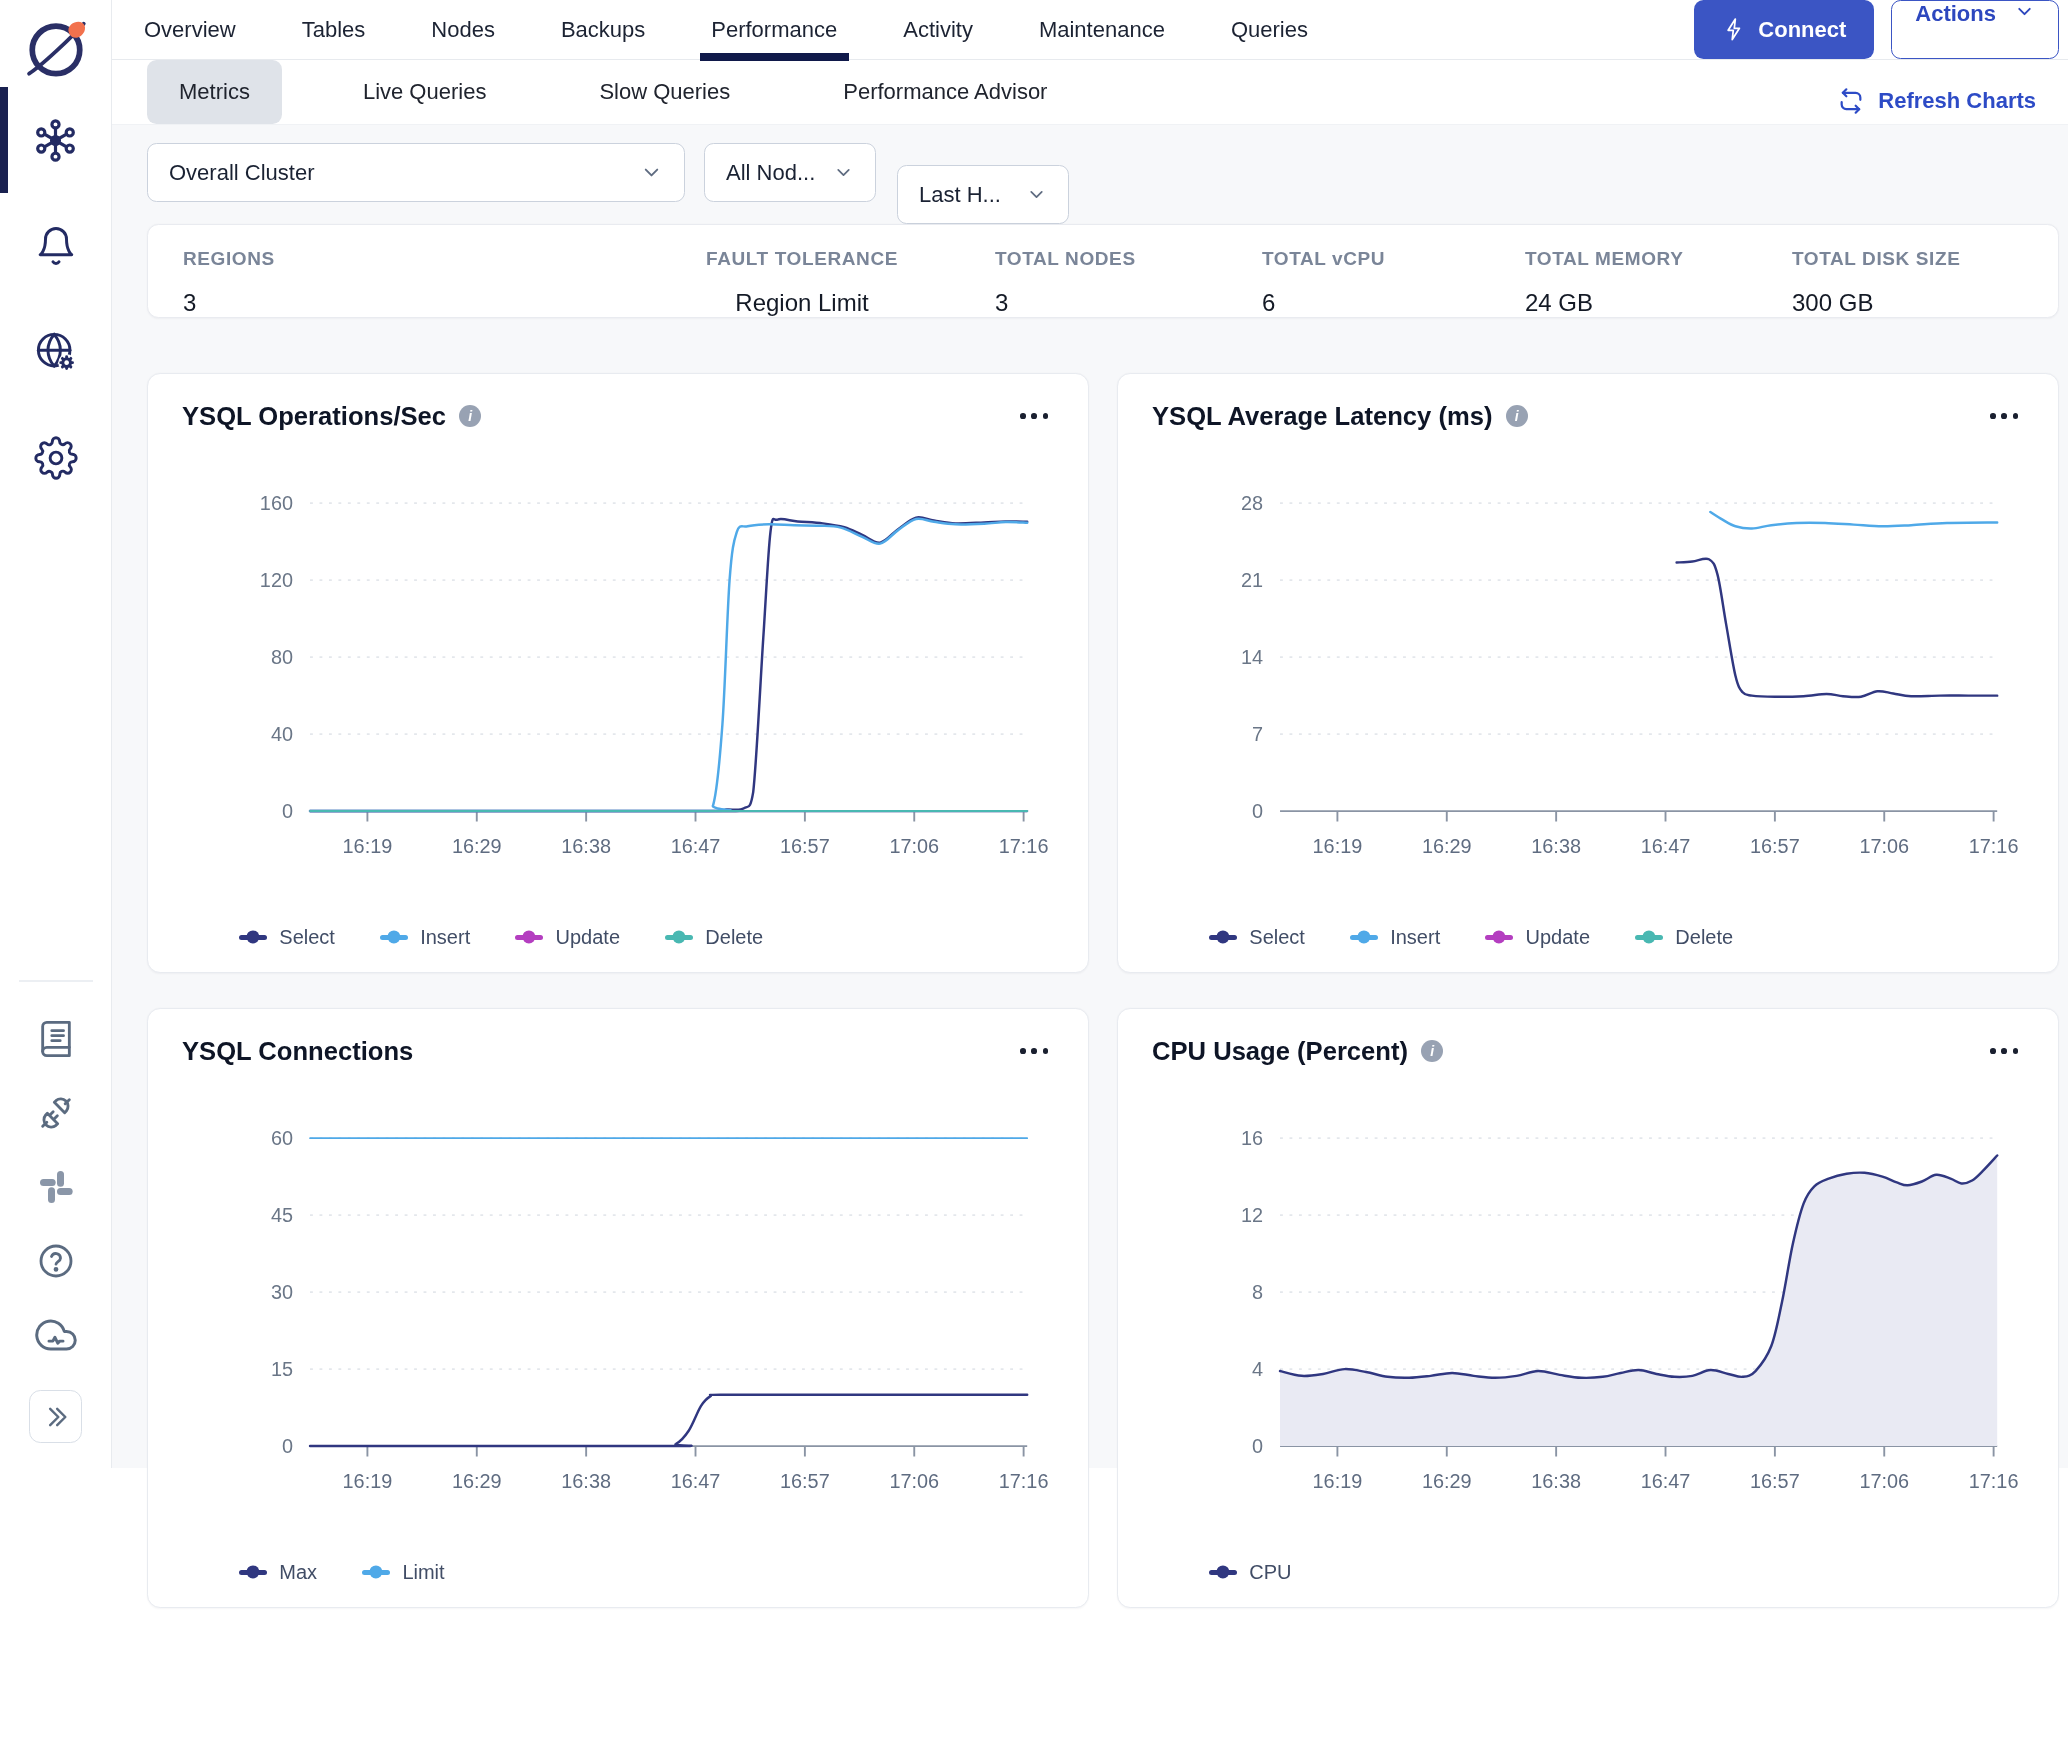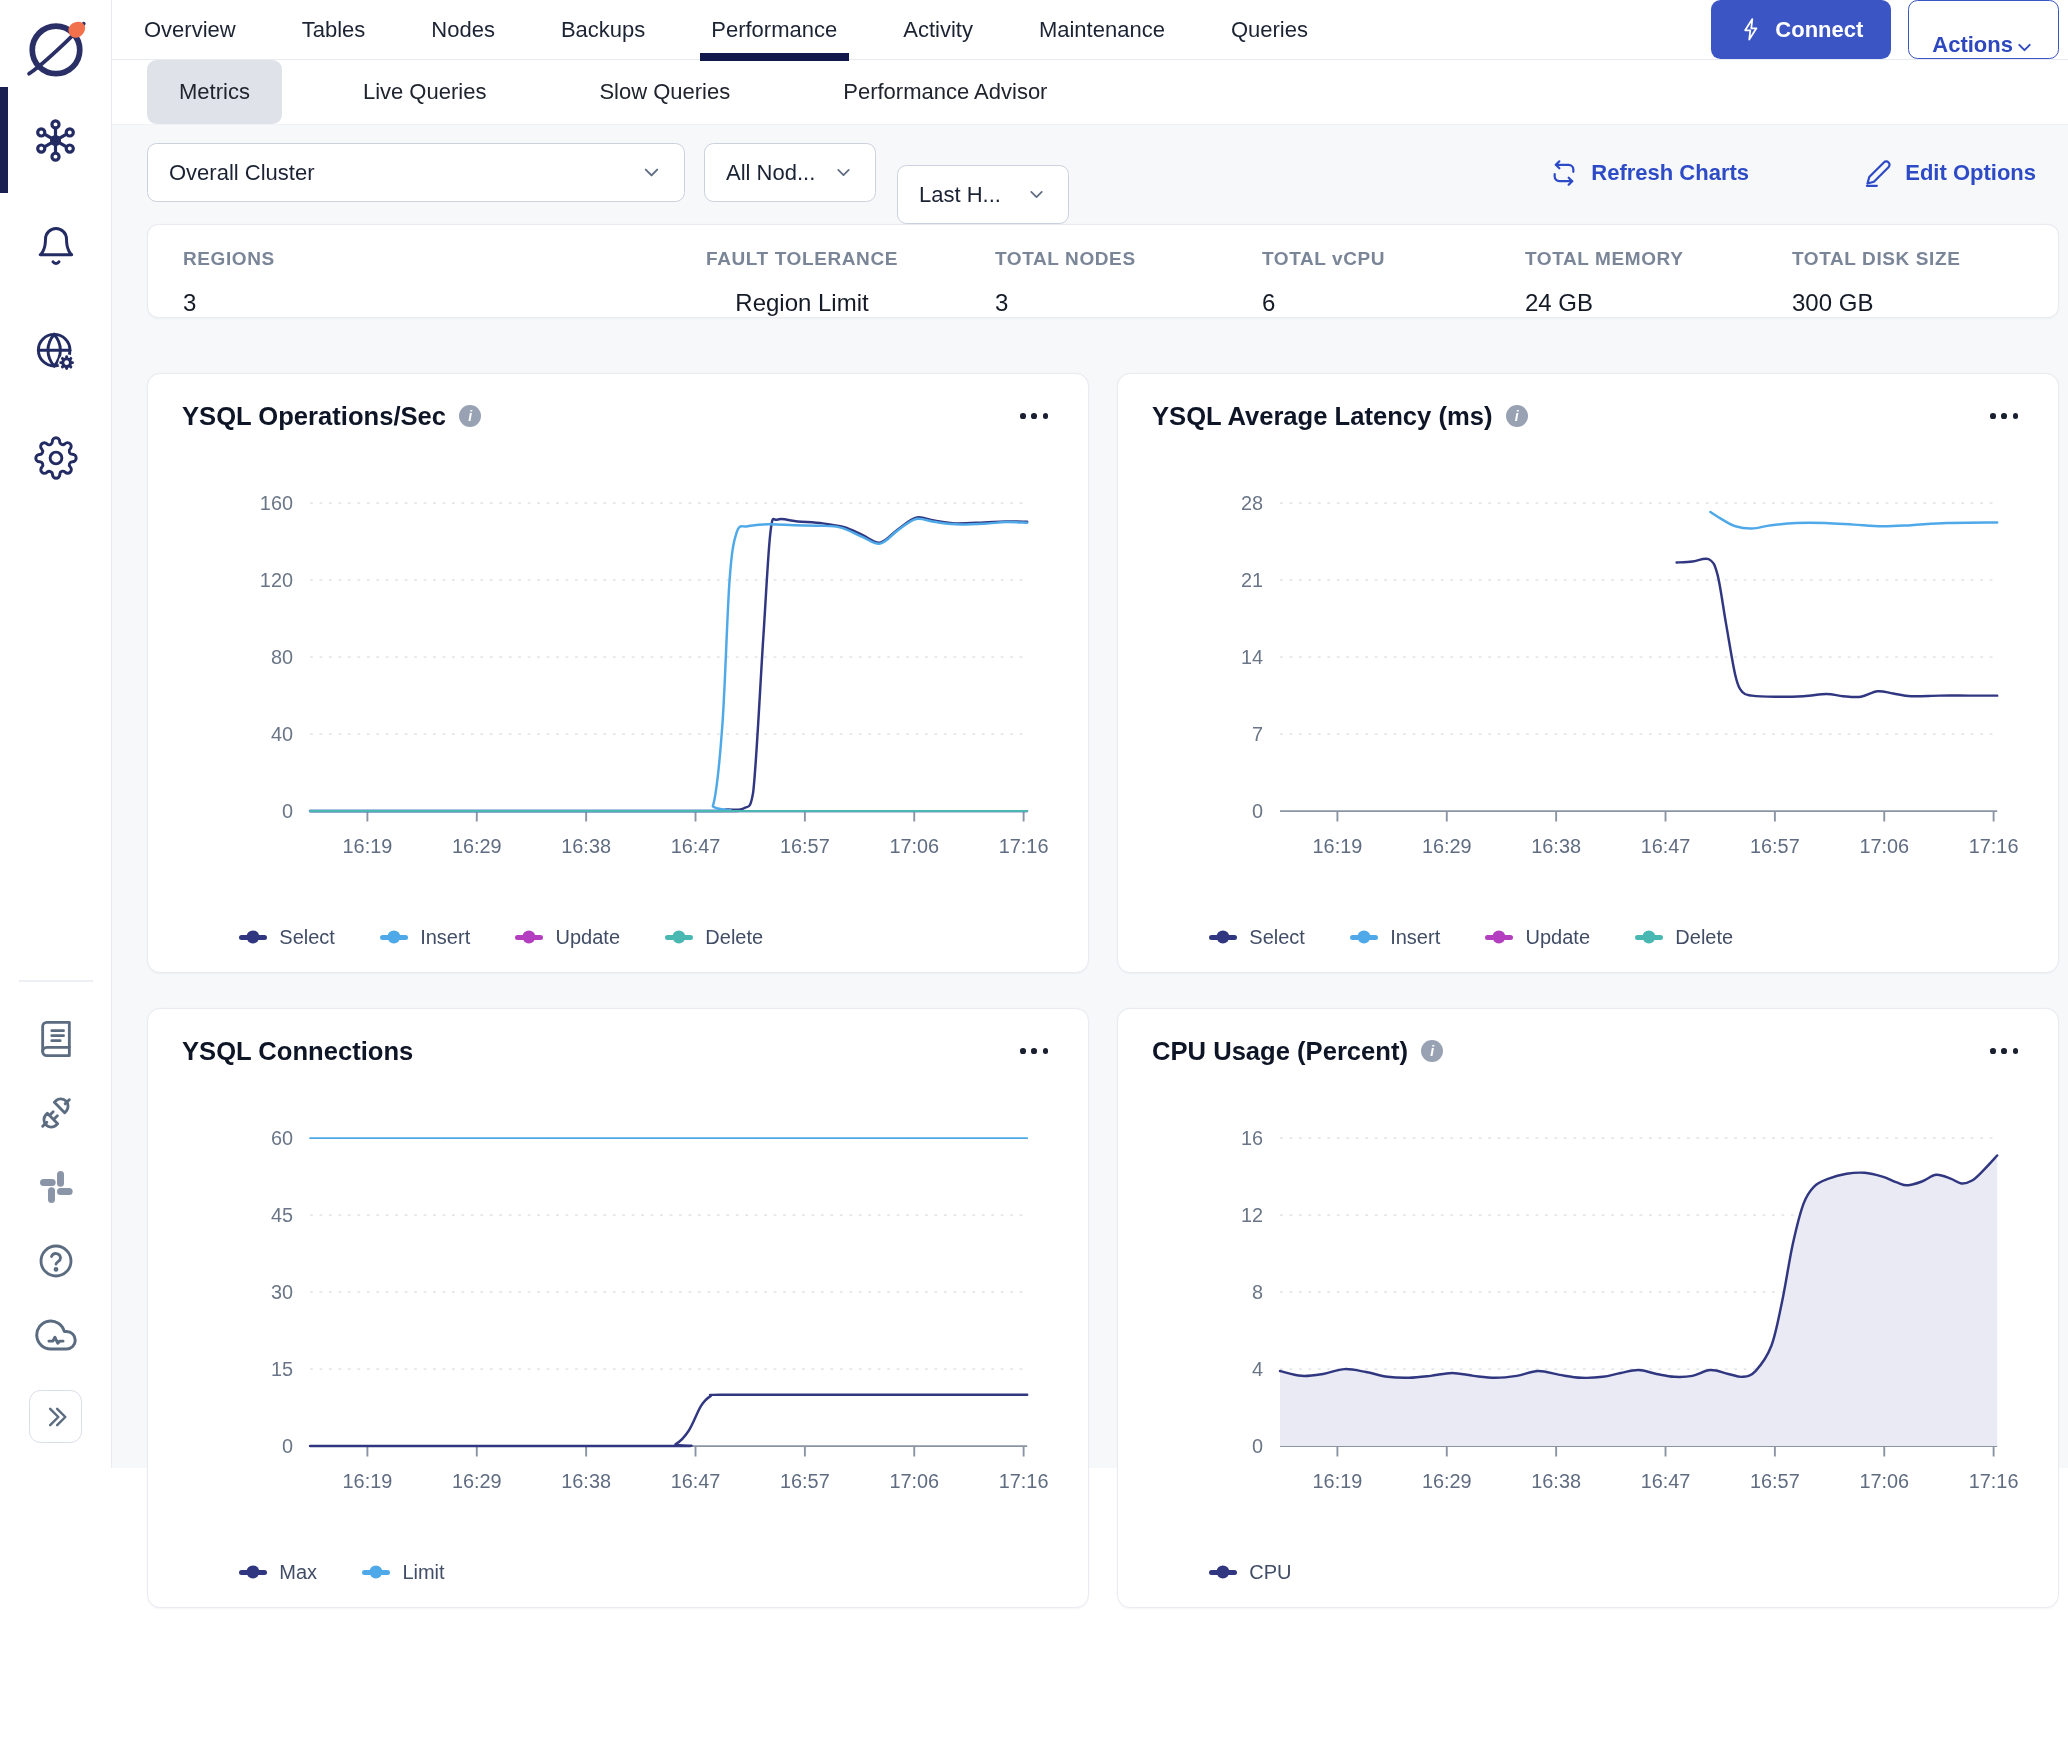--- a/index.html
+++ b/index.html
@@ -18,32 +18,32 @@
 
   
   .main { flex:1; display:flex; flex-direction:column; background:#F7F8FA; }
 
   .topnav { height:91px; background:#fff; border-bottom:1.9px solid #E7EAEE; display:flex; align-items:center; padding:0 15px 0 32px; }
   .tabs { display:flex; gap:66px; align-items:center; height:100%; }
   .tab { font-size:22px; color:#1C2333; height:100%; display:flex; align-items:center; position:relative; cursor:pointer; white-space:nowrap; }
   .tab.active::after { content:""; position:absolute; left:-11.4px; right:-11.4px; bottom:-1.9px; height:7.6px; background:#10194A; }
   .nav-actions { margin-left:auto; display:flex; gap:17px; align-items:center; }
   .btn-connect { display:flex; align-items:center; gap:11.4px; background:#3B55C4; color:#fff; font-size:22px; font-weight:bold; border:none; border-radius:9.5px; padding:0 28px; height:59px; cursor:pointer; }
-  .btn-actions { display:flex; align-items:flex-end; gap:1px; background:#fff; color:#2D47BE; font-size:22px; font-weight:bold; border:1.9px solid #3B55C4; border-radius:9.5px; padding:0 23px; height:59px; cursor:pointer; }
+  .btn-actions { display:flex; align-items:flex-start; gap:18px; background:#fff; color:#2D47BE; font-size:22px; font-weight:bold; border:1.9px solid #3B55C4; border-radius:9.5px; padding:0 23px; height:59px; cursor:pointer; }
 
   .subtabs { background:#fff; height:142px; display:flex; align-items:center; gap:49px; padding-left:35px; border-bottom:0.9px solid #F0F2F5; }
   .subtab { font-size:22px; color:#20242E; padding:19px 32px; border-radius:9.5px; cursor:pointer; white-space:nowrap; }
   .subtab.active { background:#DFE3E9; }
 
   .filters { display:flex; align-items:center; padding:13.2px 38px 13.2px 35px; height:95px; }
   .select { display:flex; align-items:center; justify-content:space-between; background:#fff; border:1.9px solid #CBD2DD; border-radius:9.5px; height:59px; padding:0 21px; font-size:22px; color:#1A2233; cursor:pointer; }
   .select-cluster { width:538px; }
   .select-nodes { width:172px; margin-left:19px; }
   .select-time { width:172px; margin-left:21px;margin-top:44px; }
-  .filter-links { margin-left:auto; display:flex; gap:115px; align-items:flex-start; }
+  .filter-links { margin-left:auto; display:flex; gap:115px; align-items:flex-start;flex-direction:column; }
   .icon-link { display:flex; align-items:center; gap:13.2px; color:#2D4BC6; font-size:22px; font-weight:bold; cursor:pointer; background:none; border:none; }
 
   .stats-card { margin:3.8px 15px 0 35px; background:#fff; border:0.9px solid #E9EBF0; border-radius:11.4px; box-shadow:0 0.9px 1.9px rgba(16,24,40,.04); height:123px; display:flex; padding:23px 0 0 35px; }
   .stat { display:flex; flex-direction:column; gap:19px; }
   .stat:nth-child(1){width:426px;} .stat:nth-child(2){width:386px;align-items:center;} .stat:nth-child(3){width:267px;}
   .stat:nth-child(4){width:263px;} .stat:nth-child(5){width:267px;} .stat:nth-child(6){flex:1;}
   .stat-label { font-size:19px; letter-spacing:0.6px; color:#7A8598; font-weight:bold; }
   .stat-value { font-size:24px; color:#141A26; }
 
   .charts { margin:55px 15px 0 35px; display:grid; grid-template-columns:1fr 1fr; gap:35px 28px; }

